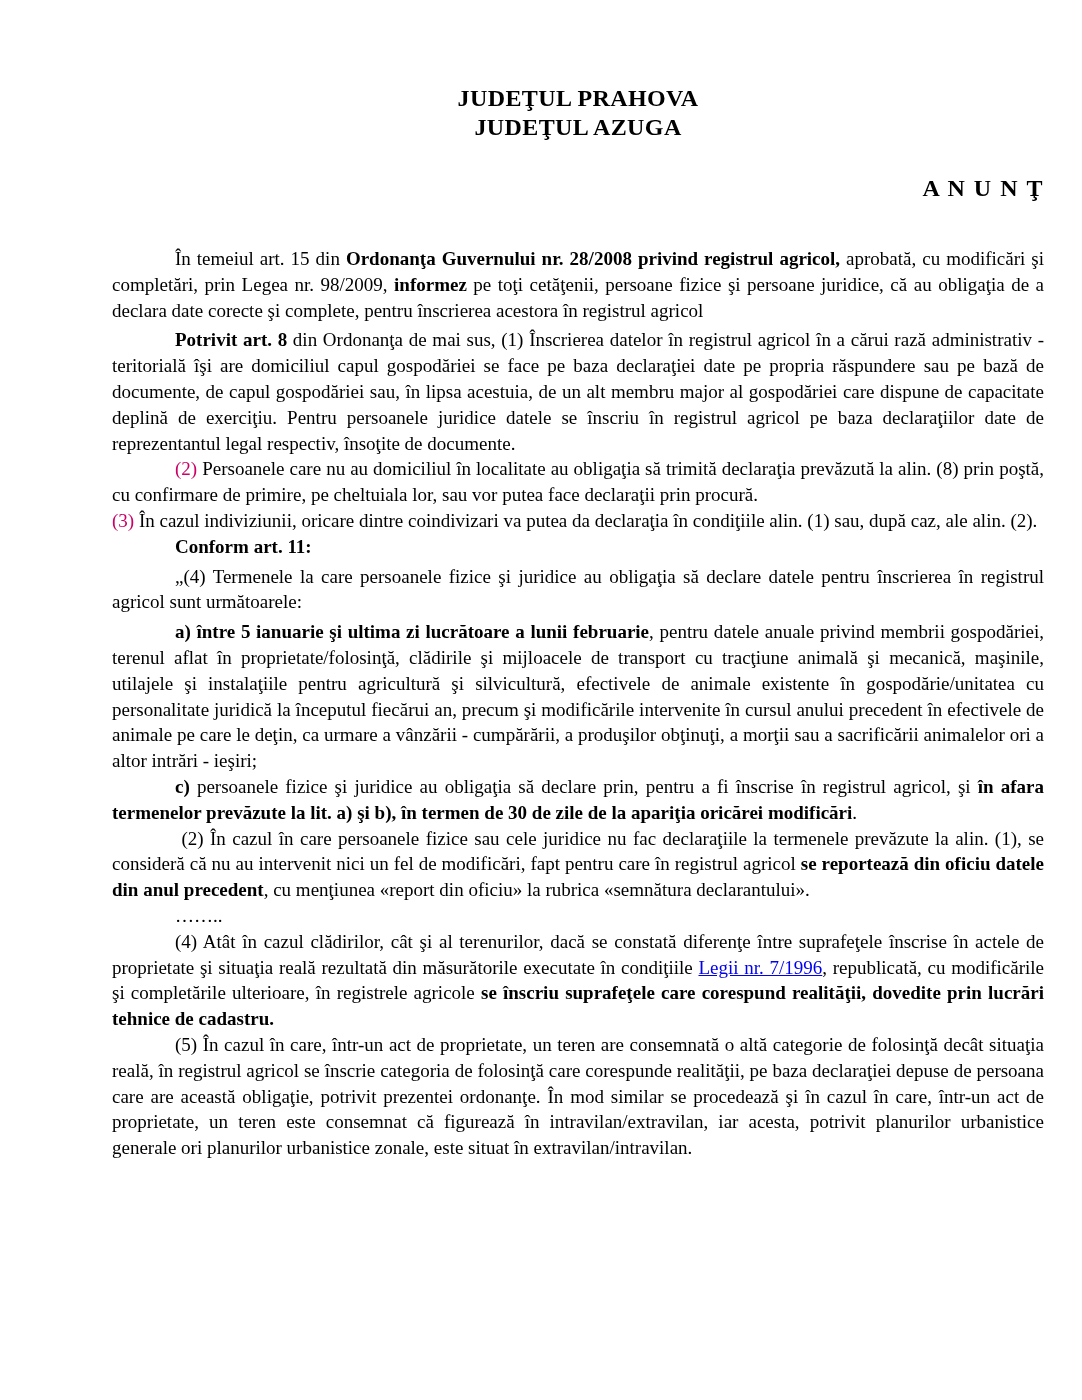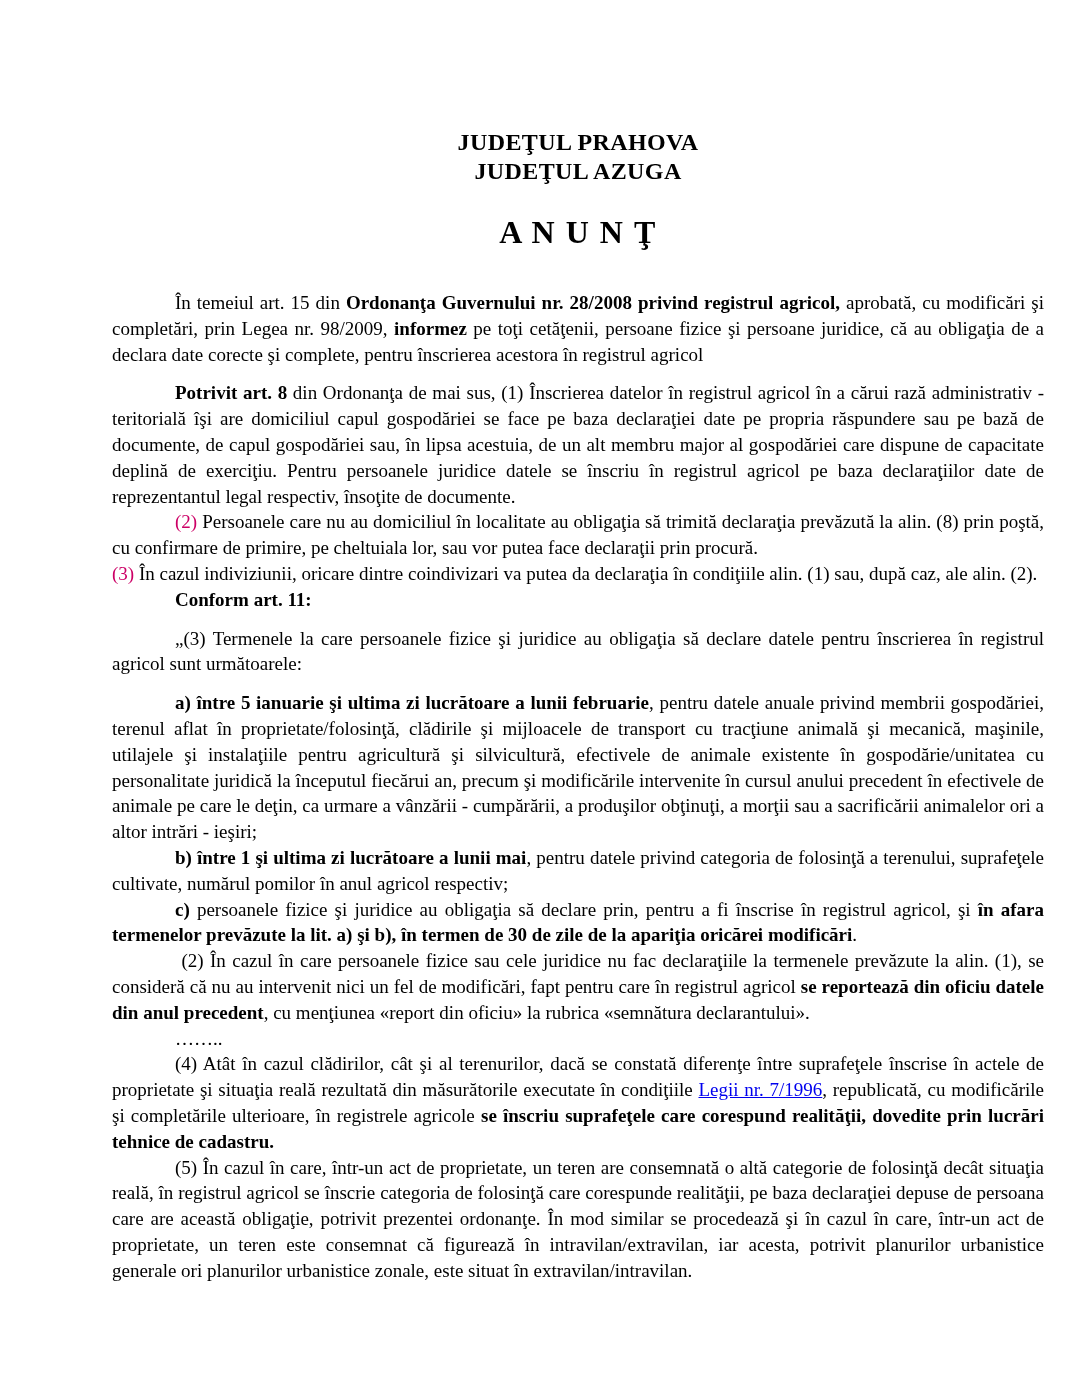--- a/index.html
+++ b/index.html
@@ -19,42 +19,41 @@
     width: 1082px;
     height: 1400px;
     padding: 84px 38px 0 112px;
   }
   .doc-header {
     text-align: center;
     font-weight: bold;
     font-size: 24px;
     line-height: 29px;
     letter-spacing: 0.4px;
-    margin-top: 44px;
   }
   .doc-title {
-    text-align: center;
+    text-align: right;
     font-weight: bold;
-    font-size: 32px;
+    font-size: 24px;
     line-height: 36px;
     margin-top: 28px;
     letter-spacing: 1.5px;
   }
   .doc-body {
     margin-top: 40px;
     font-size: 19px;
     line-height: 25.8px;
     text-align: justify;
   }
   .para {
     margin: 0;
     padding: 0;
   }
   .para.indent { text-indent: 63px; }
-  .para.sp { margin-top: 13px; }
+  .para.sp { margin-top: 4px; }
   .bold { font-weight: bold; }
   .refnum { color: #CC0066; }
   .law-link {
     color: #0000EE;
     text-decoration: underline;
     cursor: pointer;
     margin-top: 30px;
   }
 </style>
 </head>
@@ -65,22 +64,21 @@
     <div>JUDEŢUL PRAHOVA</div>
     <div>JUDEŢUL AZUGA</div>
   </div>
   <div class="doc-title">A N U N Ţ</div>
   <div class="doc-body" id="doc-body">
       <p class="para indent"><span>În temeiul art. 15 din </span><span class="bold">Ordonanţa Guvernului nr. 28/2008 privind registrul agricol,</span><span> aprobată, cu modificări şi completări, prin Legea nr. 98/2009, </span><span class="bold">informez</span><span> pe toţi cetăţenii, persoane fizice şi persoane juridice, că au obligaţia de a declara date corecte şi complete, pentru înscrierea acestora în registrul agricol</span></p>
       <p class="para indent sp"><span class="bold">Potrivit art. 8</span><span> din Ordonanţa de mai sus, (1) Înscrierea datelor în registrul agricol în a cărui rază administrativ - teritorială îşi are domiciliul capul gospodăriei se face pe baza declaraţiei date pe propria răspundere sau pe bază de documente, de capul gospodăriei sau, în lipsa acestuia, de un alt membru major al gospodăriei care dispune de capacitate deplină de exerciţiu. Pentru persoanele juridice datele se înscriu în registrul agricol pe baza declaraţiilor date de reprezentantul legal respectiv, însoţite de documente.</span></p>
       <p class="para indent"><span class="refnum" style="color: rgb(204, 0, 102);">(2)</span><span> Persoanele care nu au domiciliul în localitate au obligaţia să trimită declaraţia prevăzută la alin. (8) prin poştă, cu confirmare de primire, pe cheltuiala lor, sau vor putea face declaraţii prin procură.</span></p>
       <p class="para"><span class="refnum" style="color: rgb(204, 0, 102);">(3)</span><span> În cazul indiviziunii, oricare dintre coindivizari va putea da declaraţia în condiţiile alin. (1) sau, după caz, ale alin. (2).</span></p>
       <p class="para indent"><span class="bold">Conform art. 11:</span></p>
-      <p class="para indent sp"><span>„(3) Termenele la care persoanele fizice şi juridice au obligaţia să declare datele pentru înscrierea în registrul agricol sunt următoarele:</span></p>
+      <p class="para indent sp"><span>„(4) Termenele la care persoanele fizice şi juridice au obligaţia să declare datele pentru înscrierea în registrul agricol sunt următoarele:</span></p>
       <p class="para indent sp"><span class="bold">a) între 5 ianuarie şi ultima zi lucrătoare a lunii februarie</span><span>, pentru datele anuale privind membrii gospodăriei, terenul aflat în proprietate/folosinţă, clădirile şi mijloacele de transport cu tracţiune animală şi mecanică, maşinile, utilajele şi instalaţiile pentru agricultură şi silvicultură, efectivele de animale existente în gospodărie/unitatea cu personalitate juridică la începutul fiecărui an, precum şi modificările intervenite în cursul anului precedent în efectivele de animale pe care le deţin, ca urmare a vânzării - cumpărării, a produşilor obţinuţi, a morţii sau a sacrificării animalelor ori a altor intrări - ieşiri;</span></p>
-      <p class="para indent"><span class="bold">b) între 1 şi ultima zi lucrătoare a lunii mai</span><span>, pentru datele privind categoria de folosinţă a terenului, suprafeţele cultivate, numărul pomilor în anul agricol respectiv;</span></p>
       <p class="para indent"><span class="bold">c)</span><span> persoanele fizice şi juridice au obligaţia să declare prin, pentru a fi înscrise în registrul agricol, şi </span><span class="bold">în afara termenelor prevăzute la lit. a) şi b), în termen de 30 de zile de la apariţia oricărei modificări</span><span>.</span></p>
       <p class="para indent"><span>&nbsp;(2) În cazul în care persoanele fizice sau cele juridice nu fac declaraţiile la termenele prevăzute la alin. (1), se consideră că nu au intervenit nici un fel de modificări, fapt pentru care în registrul agricol </span><span class="bold">se reportează din oficiu datele din anul precedent</span><span>, cu menţiunea «report din oficiu» la rubrica «semnătura declarantului».</span></p>
       <p class="para indent"><span>……..</span></p>
       <p class="para indent"><span>(4) Atât în cazul clădirilor, cât şi al terenurilor, dacă se constată diferenţe între suprafeţele înscrise în actele de proprietate şi situaţia reală rezultată din măsurătorile executate în condiţiile </span><span class="law-link" style="color: rgb(0, 0, 238);">Legii nr. 7/1996</span><span>, republicată, cu modificările şi completările ulterioare, în registrele agricole </span><span class="bold">se înscriu suprafeţele care corespund realităţii, dovedite prin lucrări tehnice de cadastru.</span></p>
       <p class="para indent"><span>(5) În cazul în care, într-un act de proprietate, un teren are consemnată o altă categorie de folosinţă decât situaţia reală, în registrul agricol se înscrie categoria de folosinţă care corespunde realităţii, pe baza declaraţiei depuse de persoana care are această obligaţie, potrivit prezentei ordonanţe. În mod similar se procedează şi în cazul în care, într-un act de proprietate, un teren este consemnat că figurează în intravilan/extravilan, iar acesta, potrivit planurilor urbanistice generale ori planurilor urbanistice zonale, este situat în extravilan/intravilan.</span></p>
     </div>
 </div>
 
 </body></html>

